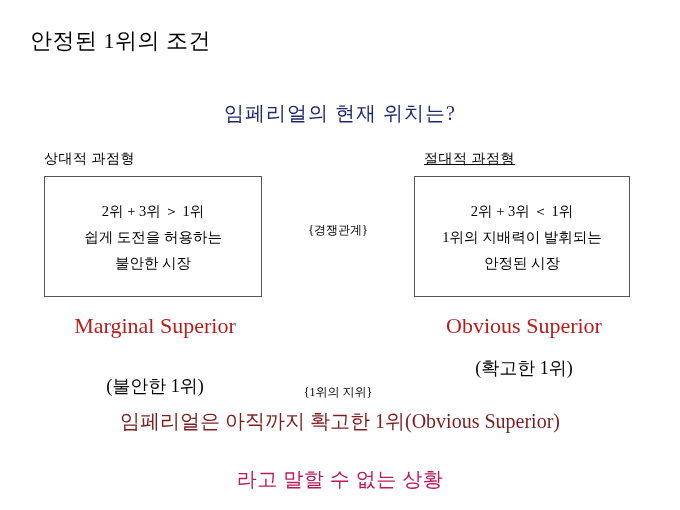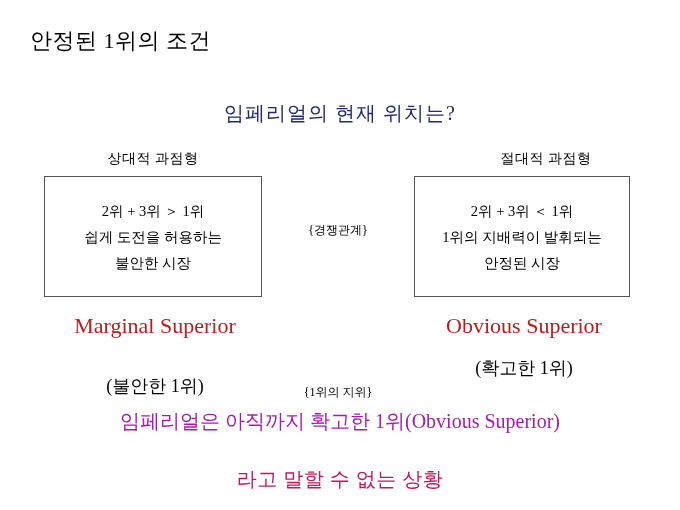--- a/index.html
+++ b/index.html
@@ -39,25 +39,24 @@
     color: #1f2a6e;
     letter-spacing: 1px;
   }
 
   
   .col-header {
     position: absolute;
     top: 150px;
     font-size: 14px;
     color: #000000;
-    text-align: center;
     letter-spacing: 0.5px;
   }
   .col-header.left  { left: 44px;  width: 218px; }
-  .col-header.right { left: 438px; width: 216px; }
+  .col-header.right { left: 424px; width: 216px; text-decoration: underline; }
 
   
   .market-box {
     position: absolute;
     top: 176px;
     height: 121px;
     border: 1px solid #555555;
     box-sizing: border-box;
     display: flex;
     flex-direction: column;
@@ -135,21 +134,21 @@
 
   
   .conclusion {
     position: absolute;
     left: 85px;
     top: 407px;
     width: 510px;
     text-align: center;
     font-size: 20px;
     line-height: 29px;
-    color: #a21caf;
+    color: #7f1d1d;
   }
   .conclusion-last {
     position: absolute;
     left: 140px;
     top: 466px;
     width: 400px;
     text-align: center;
     font-size: 20px;
     color: #be185d;
     letter-spacing: 0.5px;

